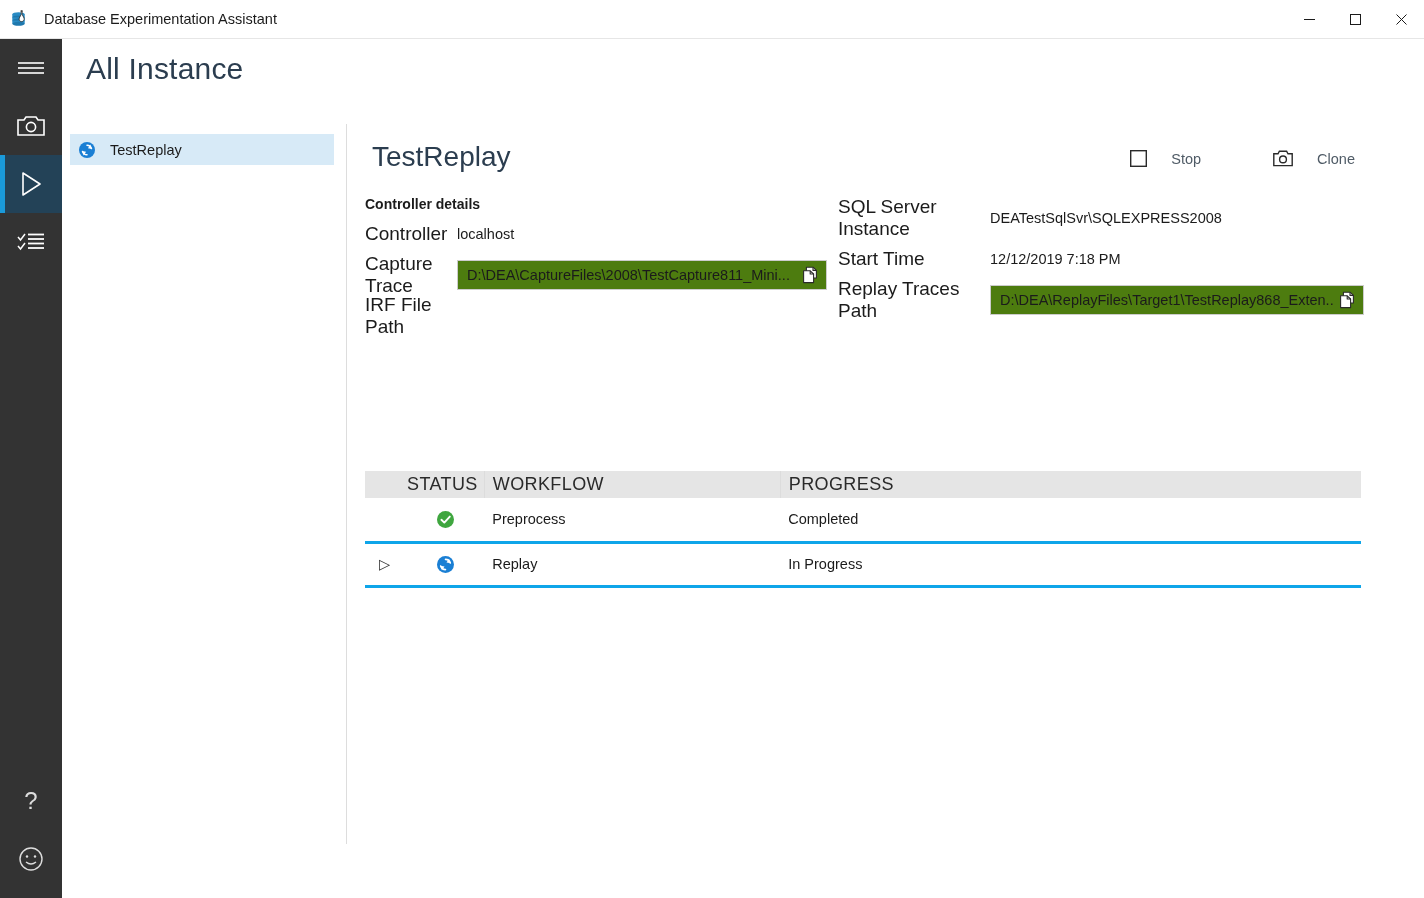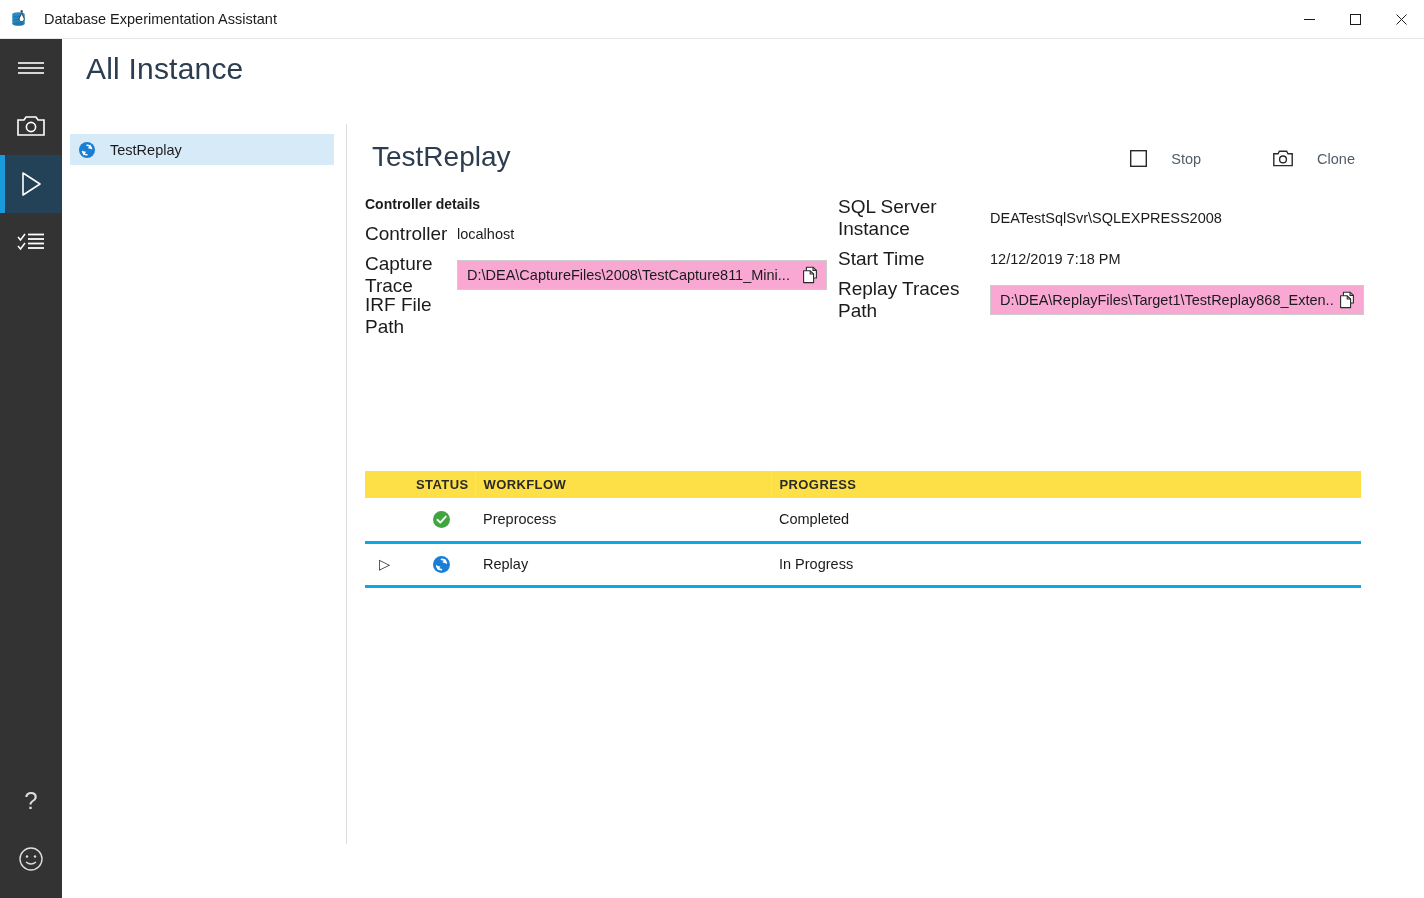--- a/index.html
+++ b/index.html
@@ -101,21 +101,21 @@
 
   .field-row {
     display: flex; align-items: center; height: 38px; margin-top: 3px;
   }
   .field-label {
     font-size: 19px; color: #1b1b1b; flex: 0 0 auto;
   }
   .field-value { font-size: 14.5px; color: #1b1b1b; }
   .textbox {
     display: flex; align-items: center;
-    height: 30px; border: 1px solid #cccccc; background: #f9a8d4;
+    height: 30px; border: 1px solid #cccccc; background: #4d7c0f;
     padding: 0 4px 0 9px;
     justify-content: flex-end;
   }
   .textbox-text {
     font-size: 14.5px; color: #1b1b1b; flex: 1 1 auto;
     white-space: nowrap; overflow: hidden;
   }
   .copy-btn {
     width: 24px; height: 24px; display: flex; align-items: center;
     justify-content: center; cursor: pointer; flex: 0 0 auto;
@@ -125,22 +125,22 @@
   .col-left .field-label { width: 92px; }
   .col-left .textbox { width: 370px; }
   
   .col-right .field-label { width: 152px; }
   .col-right .textbox { width: 374px; }
 
   
   .replay-details { position: absolute; left: 17px; top: 330px; width: 996px; }
   .tbl { width: 996px; border-collapse: collapse; margin-top: 17px; }
   .tbl th {
-    background: #fde047; height: 27px; font-weight: bold;
-    font-size: 13px; color: #2a2a2a; letter-spacing: .4px;
+    background: #e5e5e5; height: 27px; font-weight: normal;
+    font-size: 18px; color: #2a2a2a; letter-spacing: .4px;
     text-align: left; border-right: 1px solid #dcdcdc;
     padding: 0 0 0 8px; vertical-align: middle;
   }
   .tbl th.c-exp { width: 42px; border-right: none; padding: 0; }
   .tbl th.c-status { width: 68px; text-align: right; padding: 0 6px 0 0; }
   .tbl th.c-flow { width: 296px; }
   .tbl th.c-prog { border-right: none; }
   .tbl td {
     height: 44px; border-bottom: 3px solid #0ea5e9;
     font-size: 14.5px; color: #1b1b1b; padding: 0 0 0 8px;

